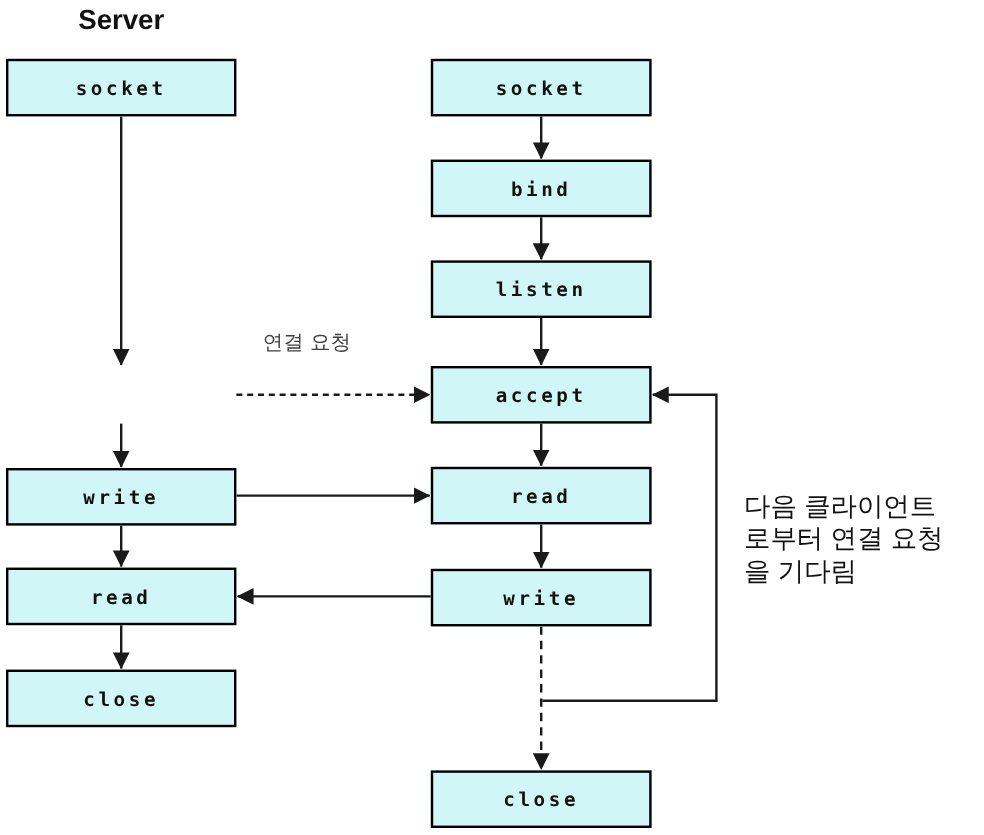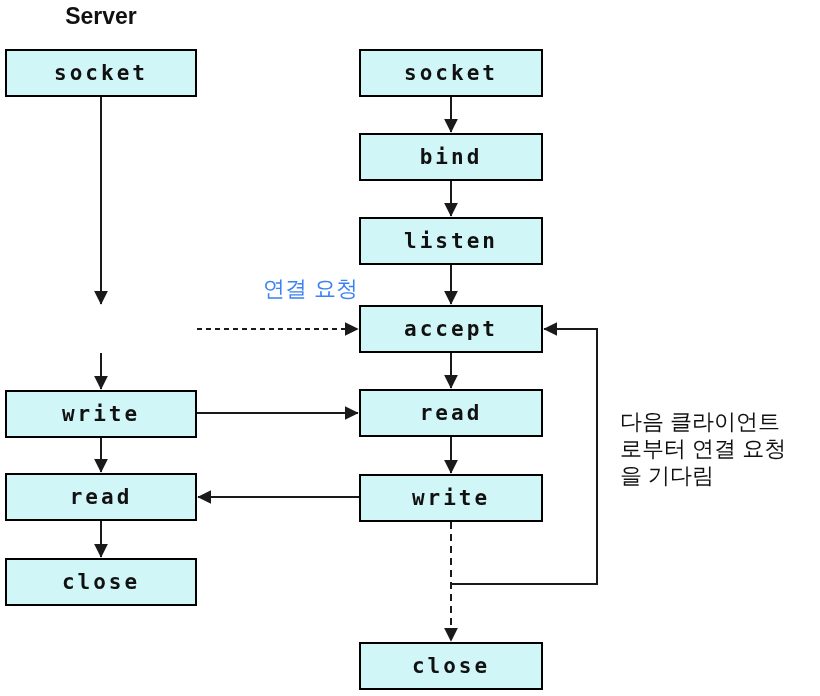--- a/index.html
+++ b/index.html
@@ -27,39 +27,38 @@
     position: absolute;
     box-sizing: border-box;
     height: 48px;
     background: var(--box-fill, #d0f6f8);
     border: 2px solid var(--box-border, #000000);
     display: flex;
     align-items: center;
     justify-content: center;
     font-family: "DejaVu Sans Mono", "Liberation Mono", monospace;
     font-weight: bold;
-    font-size: 21px;
+    font-size: 16px;
     letter-spacing: 3px;
     color: #111111;
   }
   .node.client { left: 5px;   width: 192px; }
   .node.server { left: 359px; width: 184px; }
   .svg-layer {
     position: absolute;
     left: 0; top: 0;
     width: 820px;
     height: 696px;
   }
   .annot {
     position: absolute;
     font-family: "DejaVu Sans", "Liberation Sans", sans-serif;
-    font-size: 22px;
-    color: #3b82f6;
+    font-size: 17px;
+    color: #404040;
     white-space: nowrap;
-    margin-left: 44px;
   }
   .annot-block {
     position: absolute;
     font-family: Liberation Sans, sans-serif;
     font-size: 22px;
     line-height: 27px;
     color: #111111;
   }
 </style>
 </head>

